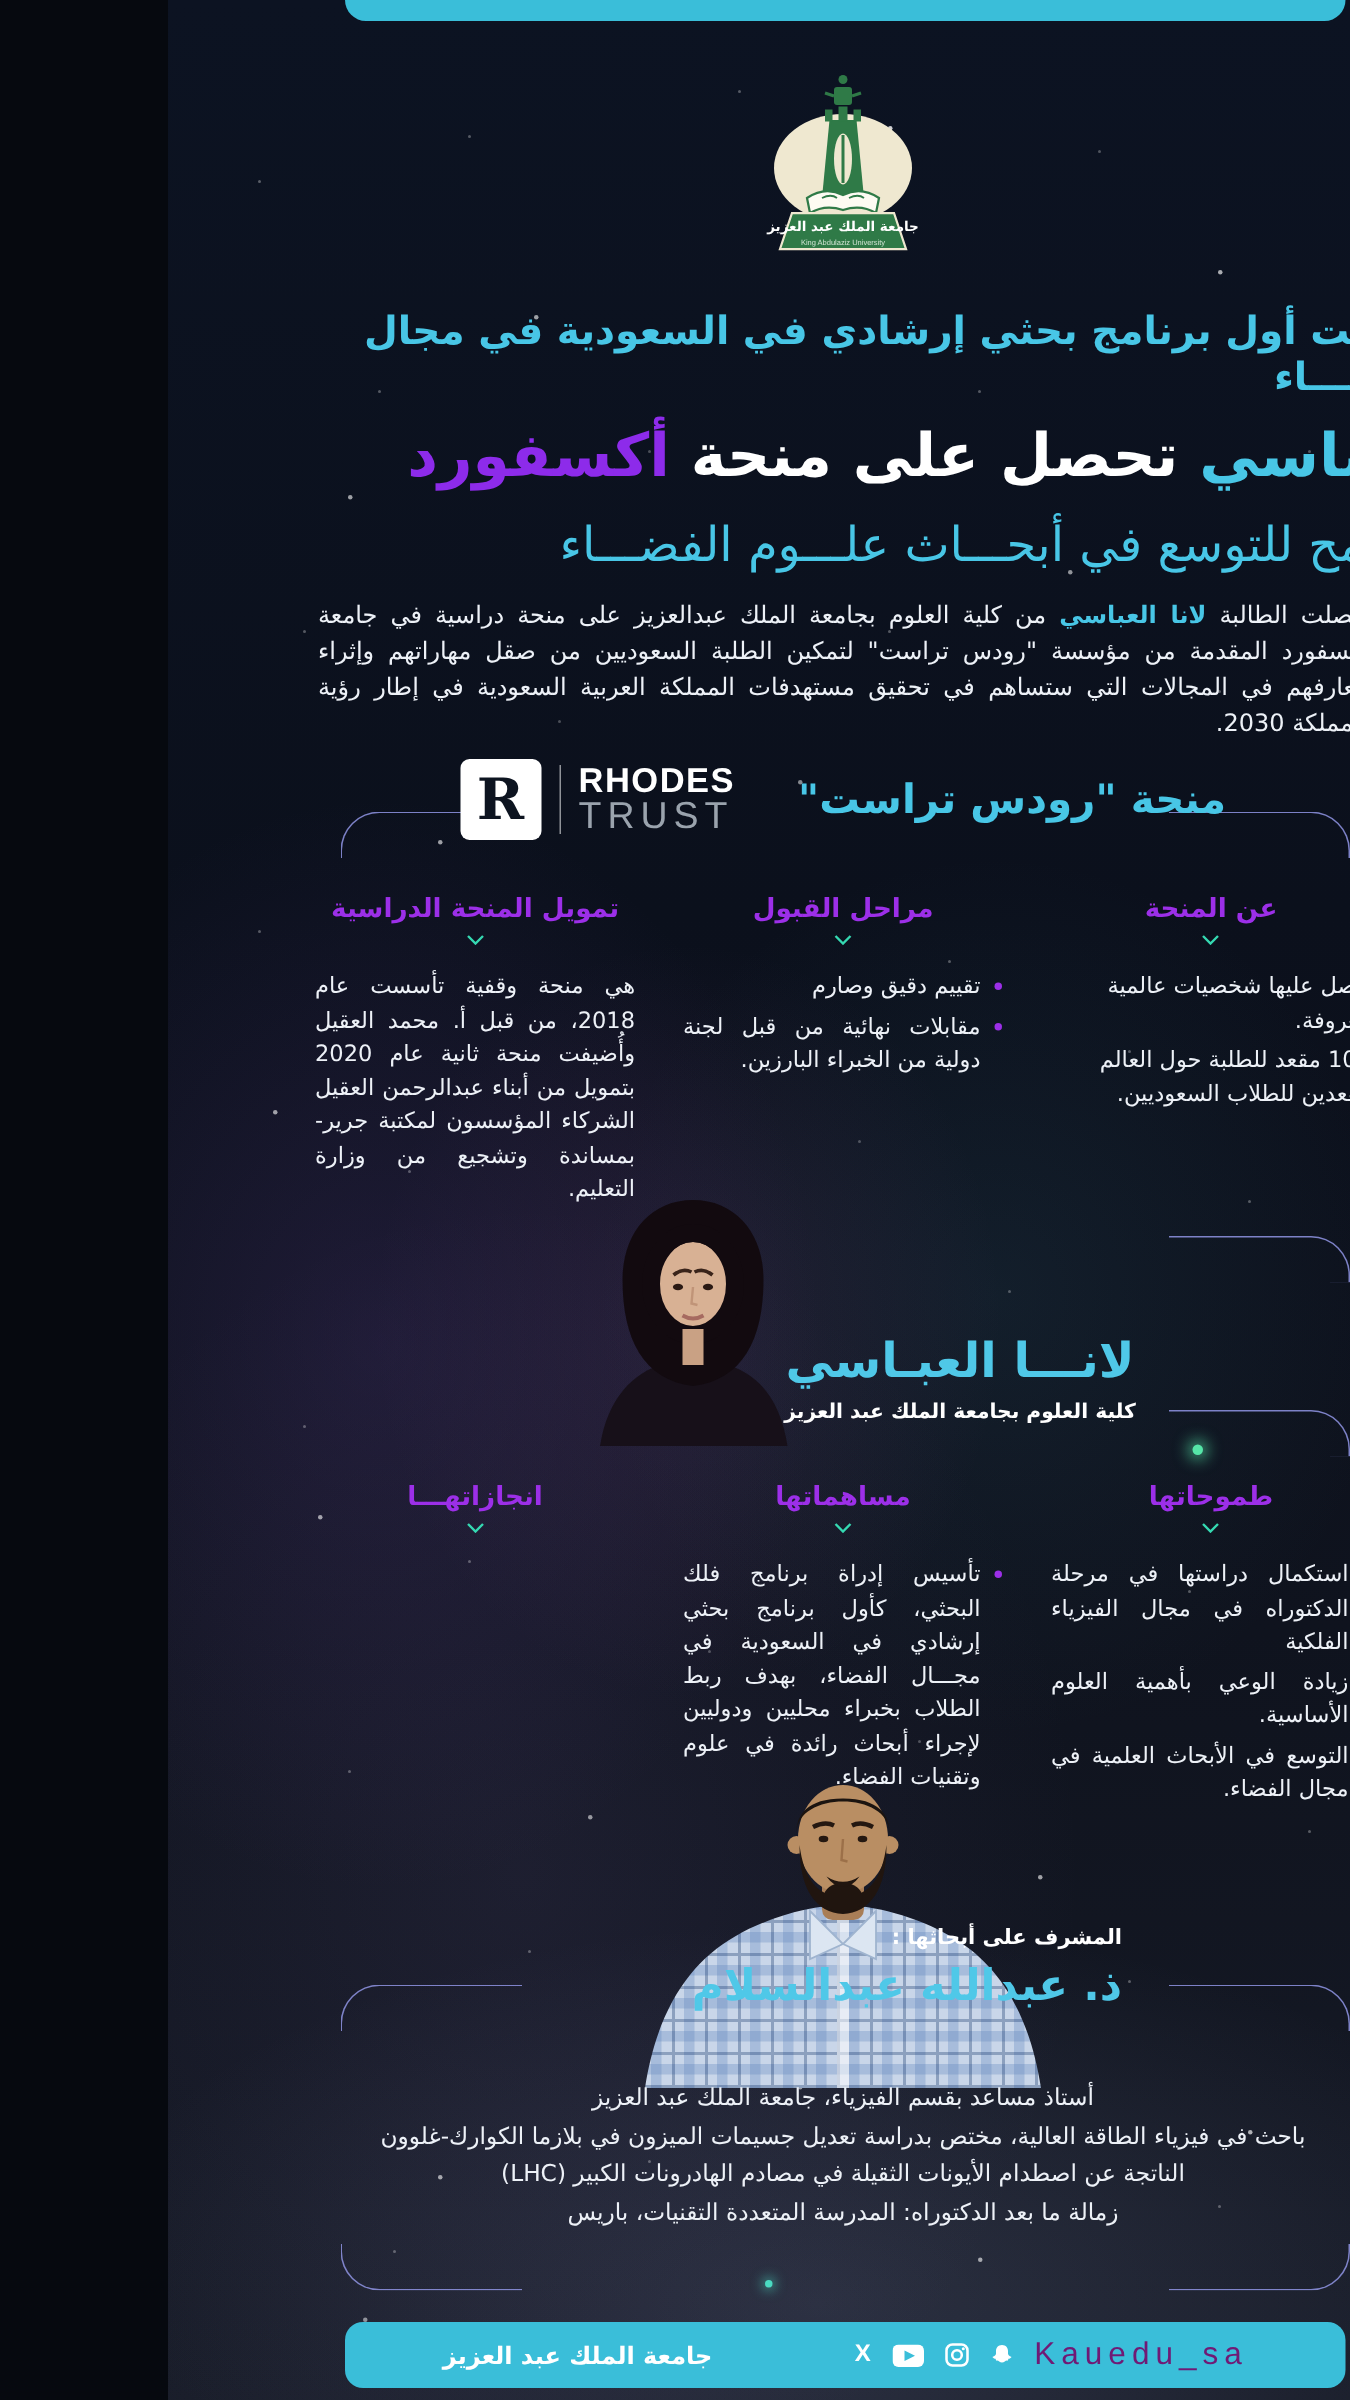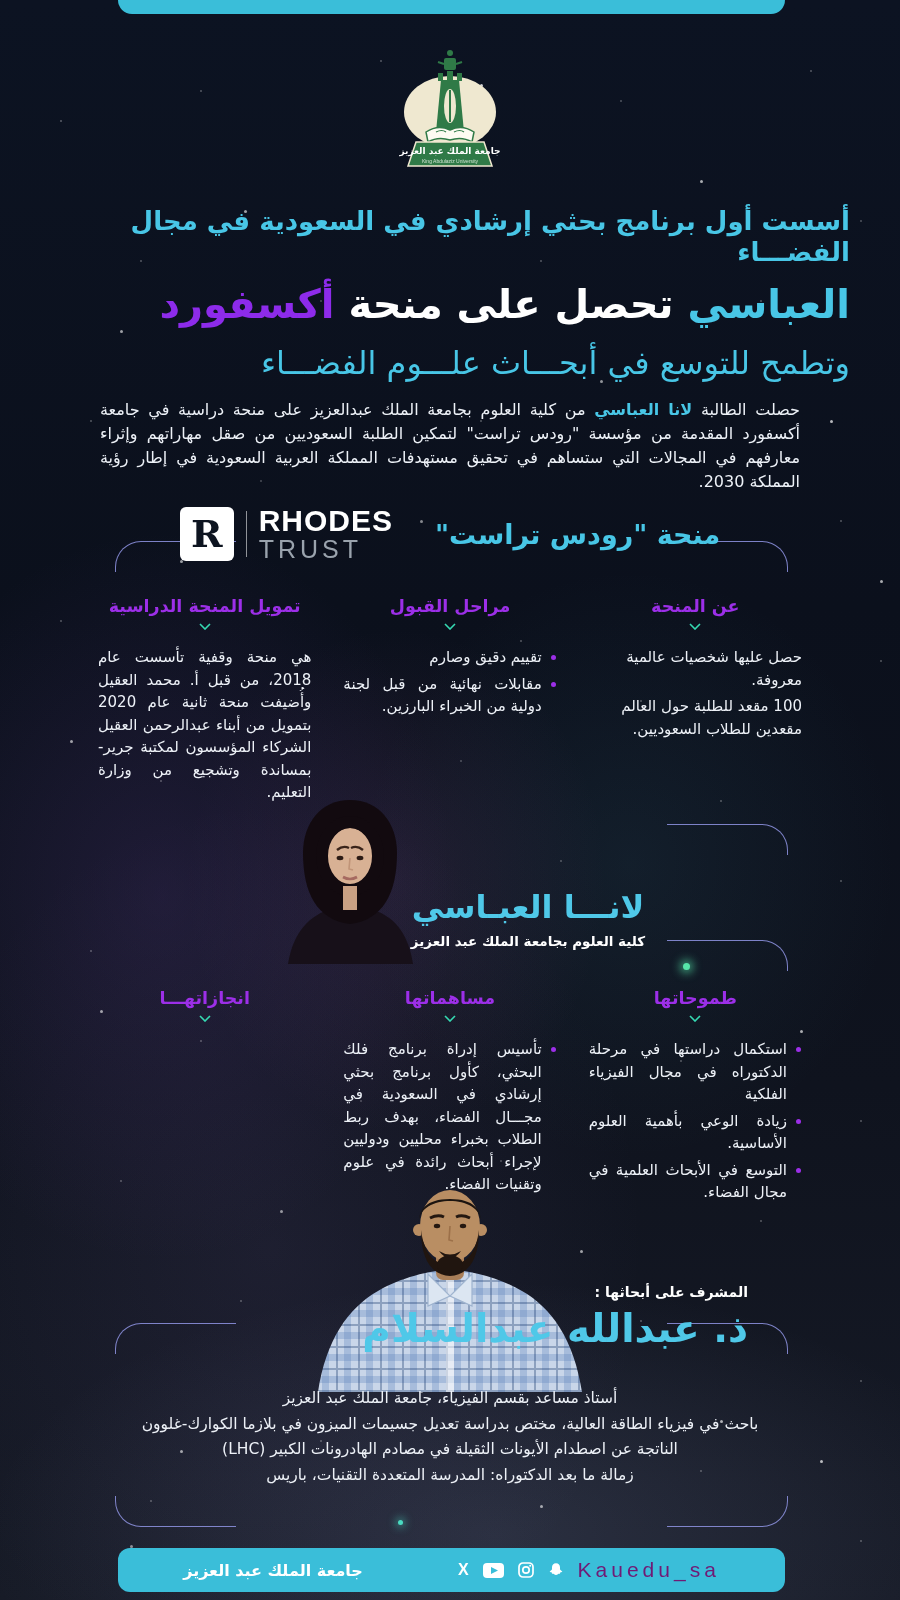--- a/index.html
+++ b/index.html
@@ -1,21 +1,21 @@
 <!DOCTYPE html>
 <html lang="ar" dir="rtl"><head>
 <meta charset="utf-8">
 <style>
   :root{
     --cyan:#48C6E6; --bar:#3ABED9; --purple:#9C2FE8; --oxford:#8D2BEA;
     --teal:#35D9B2; --text:#EDF1F7; --bracket:rgba(145,150,230,.85);
   }
   html,body{margin:0;padding:0;background:#06090f;}
   .page{
-    position:relative;width:900px;height:1600px;overflow:hidden;direction:rtl;
+    position:relative;width:788px;height:1600px;overflow:hidden;direction:rtl;
     font-family:"DejaVu Sans",sans-serif;color:var(--text);
     background:
       radial-gradient(420px 520px at 18% 56%, rgba(96,62,146,0.22), transparent 70%),
       radial-gradient(300px 360px at 44% 55%, rgba(150,90,160,0.14), transparent 70%),
       radial-gradient(380px 420px at 70% 54%, rgba(58,118,140,0.13), transparent 70%),
       radial-gradient(520px 620px at 30% 78%, rgba(116,96,158,0.12), transparent 72%),
       radial-gradient(680px 340px at 55% 96%, rgba(138,148,188,0.18), transparent 75%),
       linear-gradient(#0C1322 0%, #0B101C 38%, #0F131E 68%, #171B27 100%);
   }
   
@@ -71,21 +71,21 @@
   .br.brr{border-bottom:1.5px solid var(--bracket);border-right:1.5px solid var(--bracket);border-bottom-right-radius:26px;}
 
   
   .rhodes-head{position:absolute;left:100px;top:506px;width:700px;display:flex;direction:ltr;
     justify-content:center;align-items:center;gap:42px;}
   .rt-logo{display:flex;direction:ltr;align-items:center;gap:12px;}
   .rt-square{width:54px;height:54px;background:#fff;border-radius:6px;display:flex;align-items:center;justify-content:center;}
   .rt-square span{font-family:"DejaVu Serif",serif;font-weight:bold;font-size:38px;color:#0D1420;line-height:1;}
   .rt-div{width:1px;height:46px;background:rgba(255,255,255,.55);}
   .rt-words{display:flex;flex-direction:column;line-height:1.02;font-family:"Liberation Sans",sans-serif;}
-  .rt-words .w1{color:#fff;font-weight:bold;font-size:30px;letter-spacing:1px;}
+  .rt-words .w1{color:#fff;font-weight:bold;font-size:23px;letter-spacing:1px;}
   .rt-words .w2{color:#9AA3AD;font-size:25px;letter-spacing:4px;}
   .rhodes-title{color:var(--cyan);font-size:27px;font-weight:bold;direction:rtl;}
 
   
   .cols{position:absolute;left:98px;width:704px;display:grid;grid-template-columns:repeat(3,1fr);gap:32px;direction:rtl;}
   .col{min-width:0;}
   .col-title{margin:0;text-align:center;color:var(--purple);font-size:17.5px;font-weight:bold;}
   .chev{display:block;margin:7px auto 0;}
   ul.items{list-style:none;margin:16px 0 0;padding:0;font-size:15px;line-height:1.5;}
   ul.items li{margin-bottom:4px;}
@@ -99,21 +99,21 @@
   .student-name{color:#4FC8E8;font-size:32px;font-weight:bold;line-height:1.2;}
   .student-affil{margin-top:7px;font-size:13.5px;font-weight:bold;color:#fff;}
 
   .photo{position:absolute;}
   .photo-lana{left:266px;top:792px;width:168px;height:172px;}
   .photo-sup{left:278px;top:1178px;width:344px;height:214px;}
 
   
   .sup-head{position:absolute;right:152px;top:1284px;text-align:right;}
   .sup-label{font-size:14px;font-weight:bold;color:#fff;}
-  .sup-name{margin-top:6px;color:#4FC8E8;font-size:39px;font-weight:bold;}
+  .sup-name{margin-top:6px;color:#4FC8E8;font-size:29px;font-weight:bold;}
   .sup-bio{position:absolute;left:100px;top:1386px;width:700px;text-align:center;font-size:15.5px;line-height:1.66;color:var(--text);}
 
   
   .footer-bar{position:absolute;left:118px;top:1548px;width:667px;height:44px;background:var(--bar);
     border-radius:12px;display:flex;align-items:center;justify-content:center;}
   .footer-inner{display:flex;direction:ltr;align-items:center;gap:95px;}
   .f-univ{color:#fff;font-weight:bold;font-size:16px;direction:rtl;}
   .f-social{display:flex;direction:ltr;align-items:center;gap:14px;}
   .f-x{color:#fff;font-family:"Liberation Sans",sans-serif;font-weight:bold;font-size:16px;line-height:1;}
   .f-handle{color:#701a75;font-family:"Liberation Sans",sans-serif;font-size:21px;letter-spacing:4px;}

